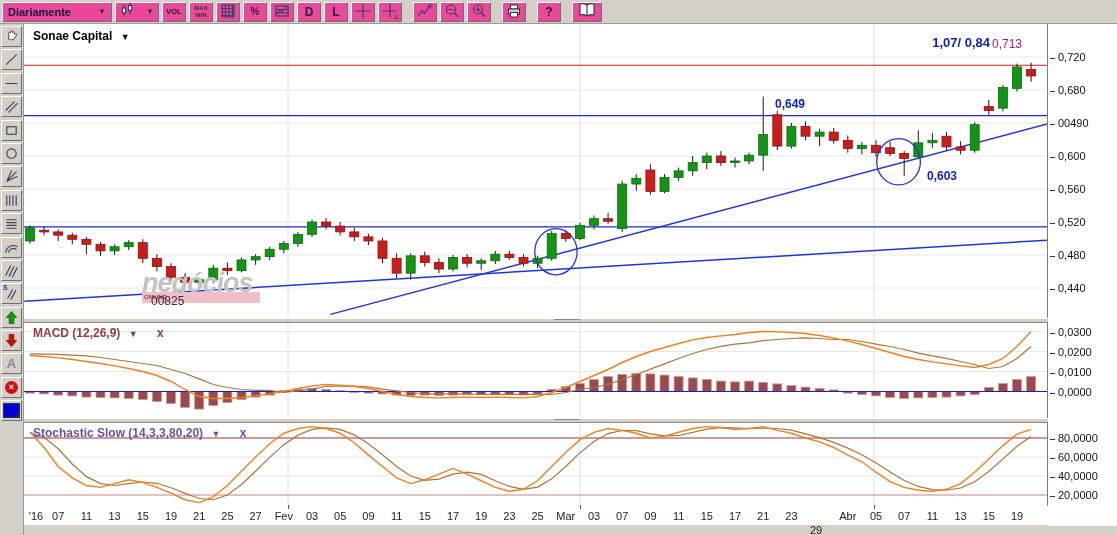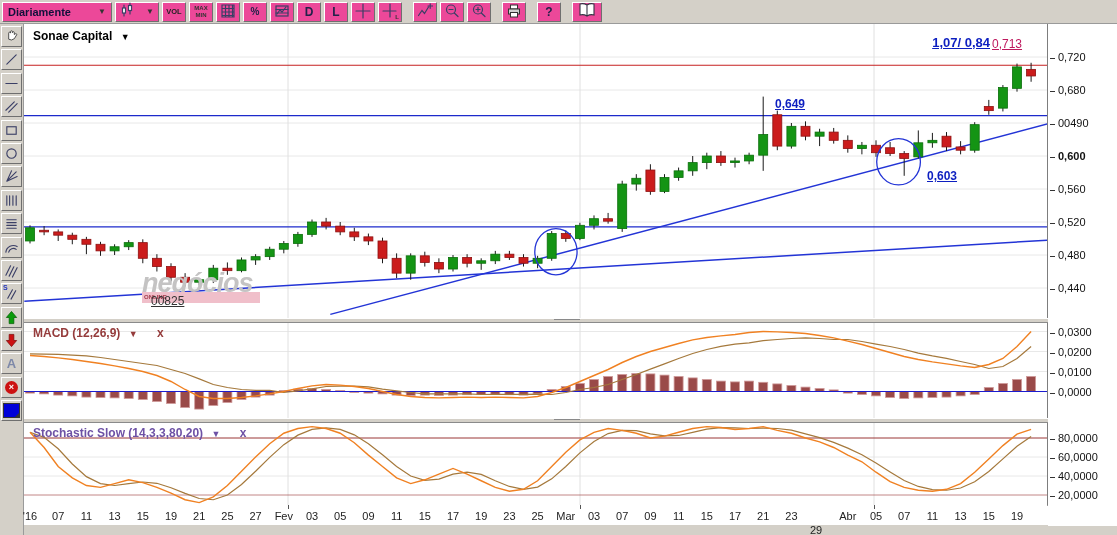--- a/index.html
+++ b/index.html
@@ -59,21 +59,21 @@
         font-size:11px;color:#222;}
   .xtick{position:absolute;top:0;width:1px;height:4px;background:#555;}
 
   .ptitle{position:absolute;font-size:12px;font-weight:bold;white-space:nowrap;z-index:5;}
   #title-main {left:9px;top:5px;color:#000;}
   #title-macd {left:9px;top:302px;color:#953b3b;}
   #title-stoch{left:9px;top:402px;color:#6d51a5;}
   .t-car{font-size:9px;margin-left:5px;}
   .t-x{margin-left:16px;cursor:pointer;}
 
-  .ann{position:absolute;font-size:12px;font-weight:bold;color:#0d1fc0;z-index:4;white-space:nowrap;text-decoration:underline;}
+  .ann{position:absolute;font-size:12px;font-weight:bold;color:#0d1fc0;z-index:4;white-space:nowrap;}
   #ann-targets{left:806px;top:11px;width:160px;text-align:right;font-size:13px;}
   #ann-last   {left:968px;top:13px;color:#be185d;font-weight:normal;}
   #ann-649    {left:751px;top:73px;}
   #ann-603    {left:903px;top:125px;margin-top:20px;}
   #ann-442    {left:127px;top:270px;color:#333;font-weight:normal;z-index:6;}
 
   .wm{position:absolute;left:118px;top:246px;z-index:3;}
   .wm-word{font-size:27px;font-weight:bold;color:#c4c3c3;letter-spacing:-1px;line-height:27px;font-style:italic;}
   .wm-strip{width:118px;height:11px;background:#f0bfca;margin-top:-5px;position:relative;}
   .wm-online{position:absolute;left:2px;top:2px;font-size:6px;font-weight:bold;color:#a23a4a;line-height:7px;}
@@ -591,21 +591,21 @@
         <polyline points="6,9.3 20.1,24.5 34.2,43.5 48.3,54.9 62.4,62.5 76.5,64.4 90.6,60.599999999999994 104.7,56.8 118.8,59.65 132.89999999999998,64.4 147,70.1 161.1,76.75 175.2,79.6 189.29999999999998,73.9 203.4,62.5 217.5,48.25 231.6,34 245.7,20.7 259.79999999999995,10.25 273.9,5.5 288,3.6000000000000014 302.09999999999997,5.5 316.2,10.25 330.3,19.75 344.4,32.099999999999994 358.5,43.5 372.59999999999997,54.9 386.7,60.599999999999994 400.8,56.8 414.9,51.1 429,45.4 443.09999999999997,51.1 457.2,57.75 471.3,64.4 485.4,68.19999999999999 499.5,66.3 513.5999999999999,57.75 527.6999999999999,43.5 541.8,29.25 555.9,16.9 570,9.3 584.1,5.5 598.1999999999999,7.4 612.3,10.25 626.4,15 640.5,13.1 654.6,9.3 668.6999999999999,5.5 682.8,3.6000000000000014 696.9,4.550000000000001 711,6.450000000000001 725.1,5.5 739.1999999999999,3.6000000000000014 753.3,7.4 767.4,10.25 781.5,15 795.6,18.8 809.6999999999999,24.5 823.8,32.099999999999994 837.9,38.75 852,49.199999999999996 866.1,58.699999999999996 880.1999999999999,64.4 894.3,67.25 908.4,68.19999999999999 922.5,66.3 936.6,60.599999999999994 950.6999999999999,49.199999999999996 964.8,35.9 978.9,22.6 993,11.2 1007.1,6.450000000000001" fill="none" stroke="#f08122" stroke-width="1.4"></polyline>
       </svg>
   </div>
   <div class="ptitle" id="title-stoch">
     <span>Stochastic Slow (14,3,3,80,20)</span>
     <span class="t-car">▼</span>
     <span class="t-x">x</span>
   </div>
 
   <div class="xaxis" id="xaxis">
-      <div class="xlab" style="left: 6px;">'16</div>
+      <div class="xlab" style="left: 12px;">'16</div>
       <div class="xlab" style="left: 34.2px;">07</div>
       <div class="xlab" style="left: 62.4px;">11</div>
       <div class="xlab" style="left: 90.6px;">13</div>
       <div class="xlab" style="left: 118.8px;">15</div>
       <div class="xlab" style="left: 147px;">19</div>
       <div class="xlab" style="left: 175.2px;">21</div>
       <div class="xlab" style="left: 203.4px;">25</div>
       <div class="xlab" style="left: 231.6px;">27</div>
       <div class="xlab" style="left: 259.8px;">Fev</div>
       <div class="xlab" style="left: 288px;">03</div>
@@ -635,21 +635,21 @@
       <div class="xlab" style="left: 964.8px;">15</div>
       <div class="xlab" style="left: 993px;">19</div>
       <div class="xtick" style="left: 264px;"></div>
       <div class="xtick" style="left: 556px;"></div>
       <div class="xtick" style="left: 850px;"></div>
     </div>
   <div class="gutter" id="gutter">
       <div class="ylab" style="top: 26px;">0,720</div>
       <div class="ylab" style="top: 59px;">0,680</div>
       <div class="ylab" style="top: 92px;">00490</div>
-      <div class="ylab" style="top: 125px; font-weight: bold;">0,600</div>
+      <div class="ylab" style="top: 125px;">0,600</div>
       <div class="ylab" style="top: 158px;">0,560</div>
       <div class="ylab" style="top: 191px;">0,520</div>
       <div class="ylab" style="top: 224px;">0,480</div>
       <div class="ylab" style="top: 257px;">0,440</div>
       <div class="ylab" style="top: 300.5px;">0,0300</div>
       <div class="ylab" style="top: 320.5px;">0,0200</div>
       <div class="ylab" style="top: 340.5px;">0,0100</div>
       <div class="ylab" style="top: 360.5px;">0,0000</div>
       <div class="ylab" style="top: 407px;">80,0000</div>
       <div class="ylab" style="top: 426px;">60,0000</div>

